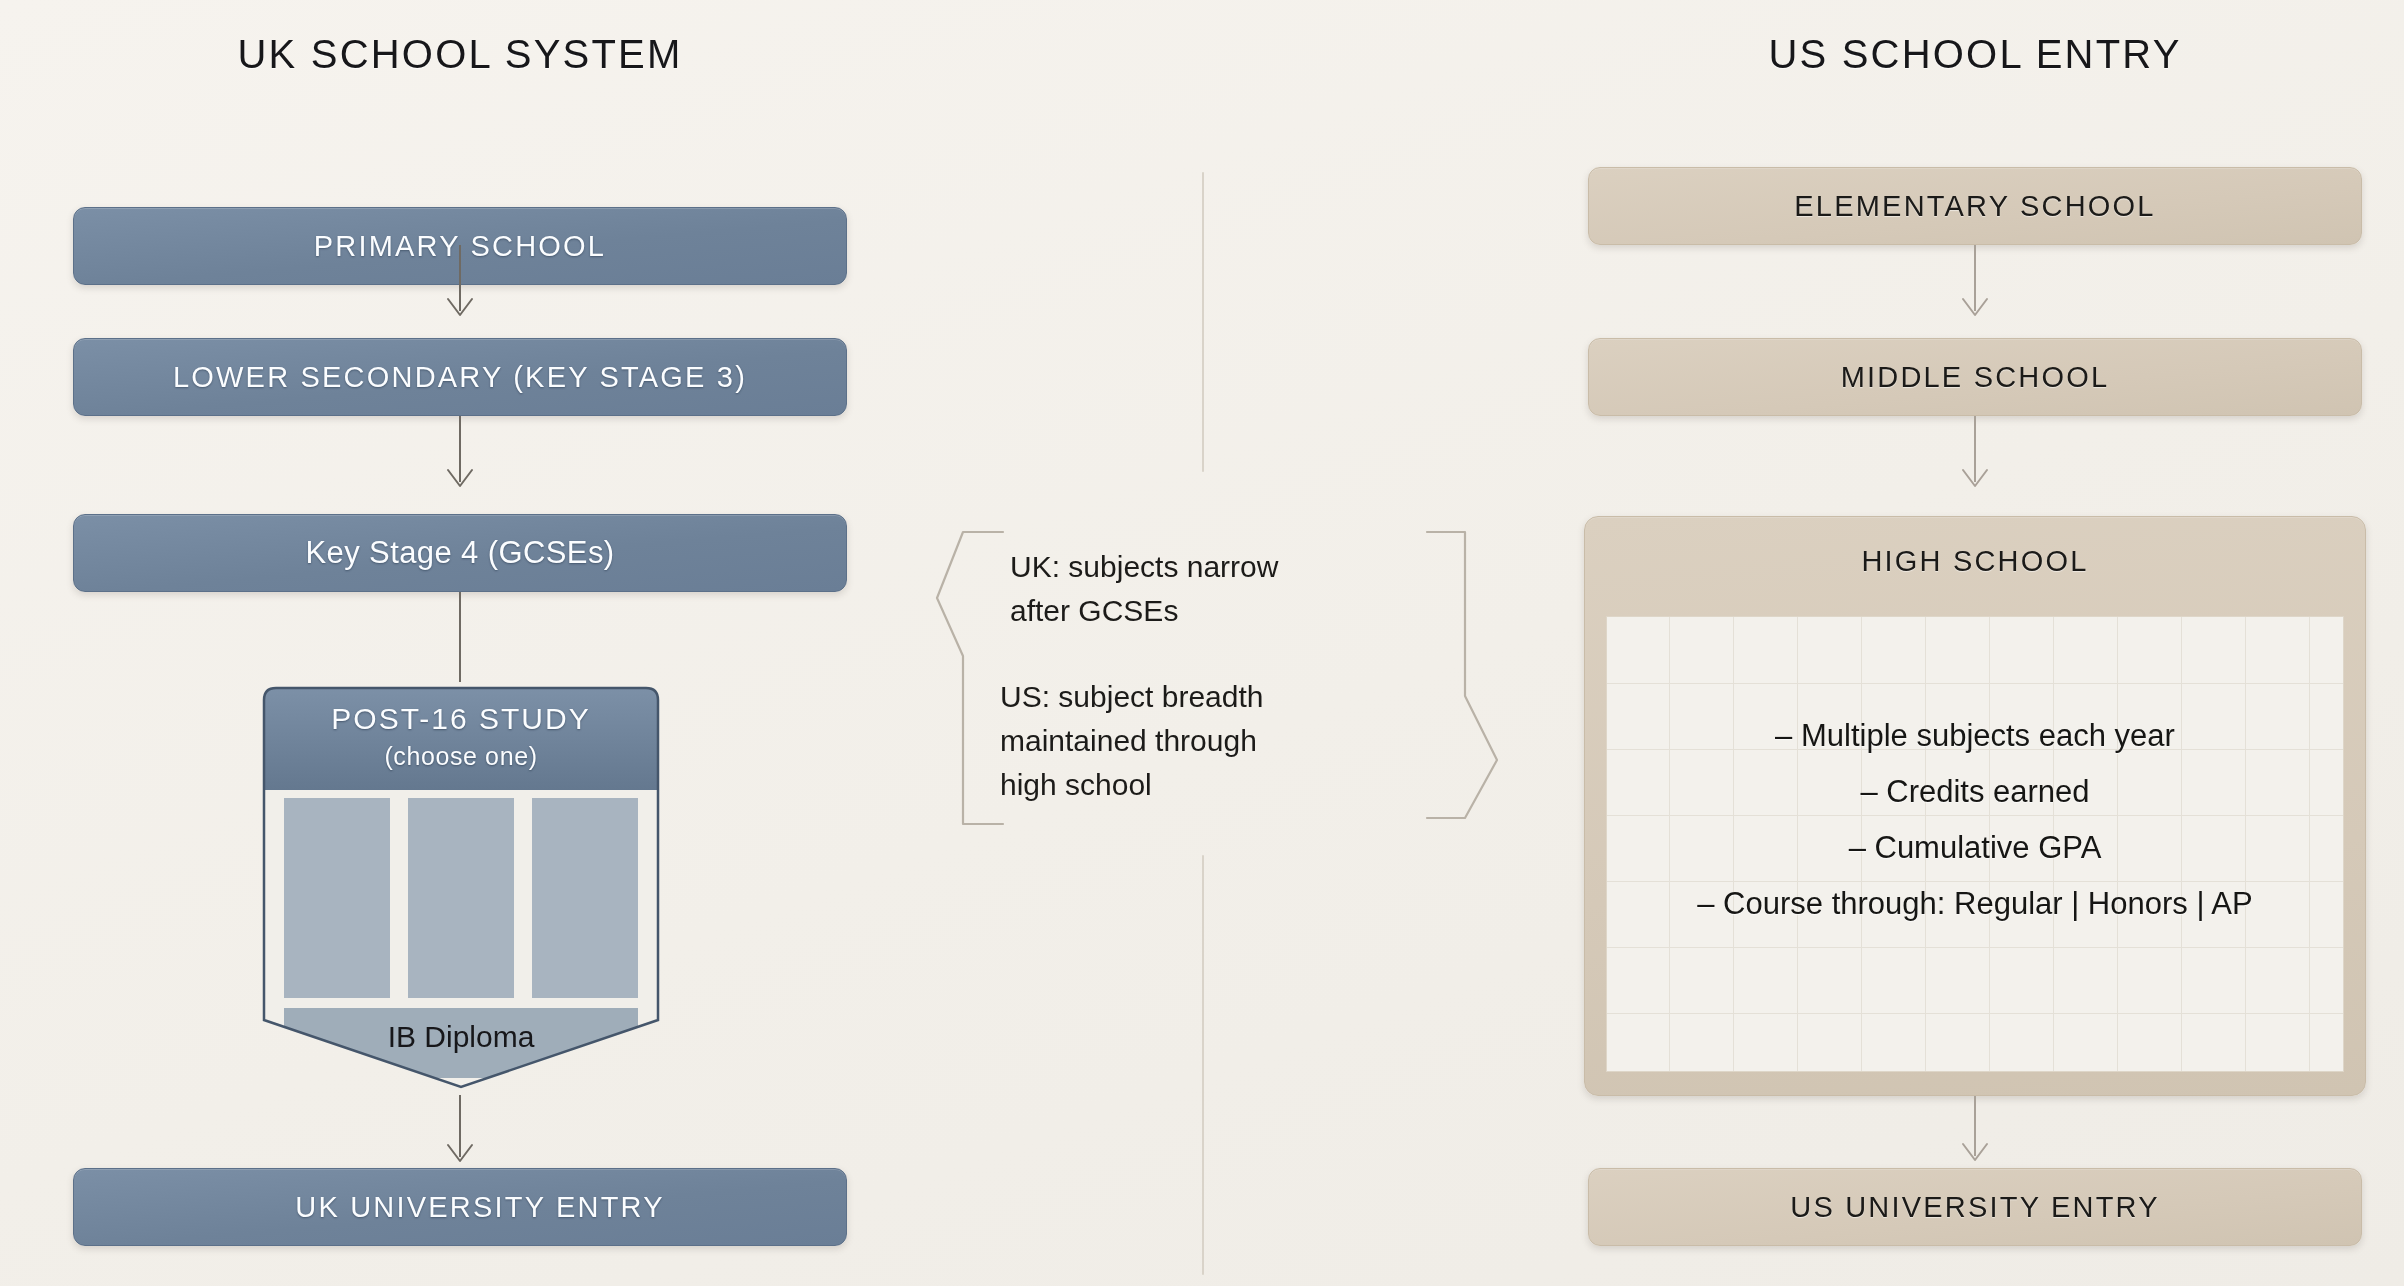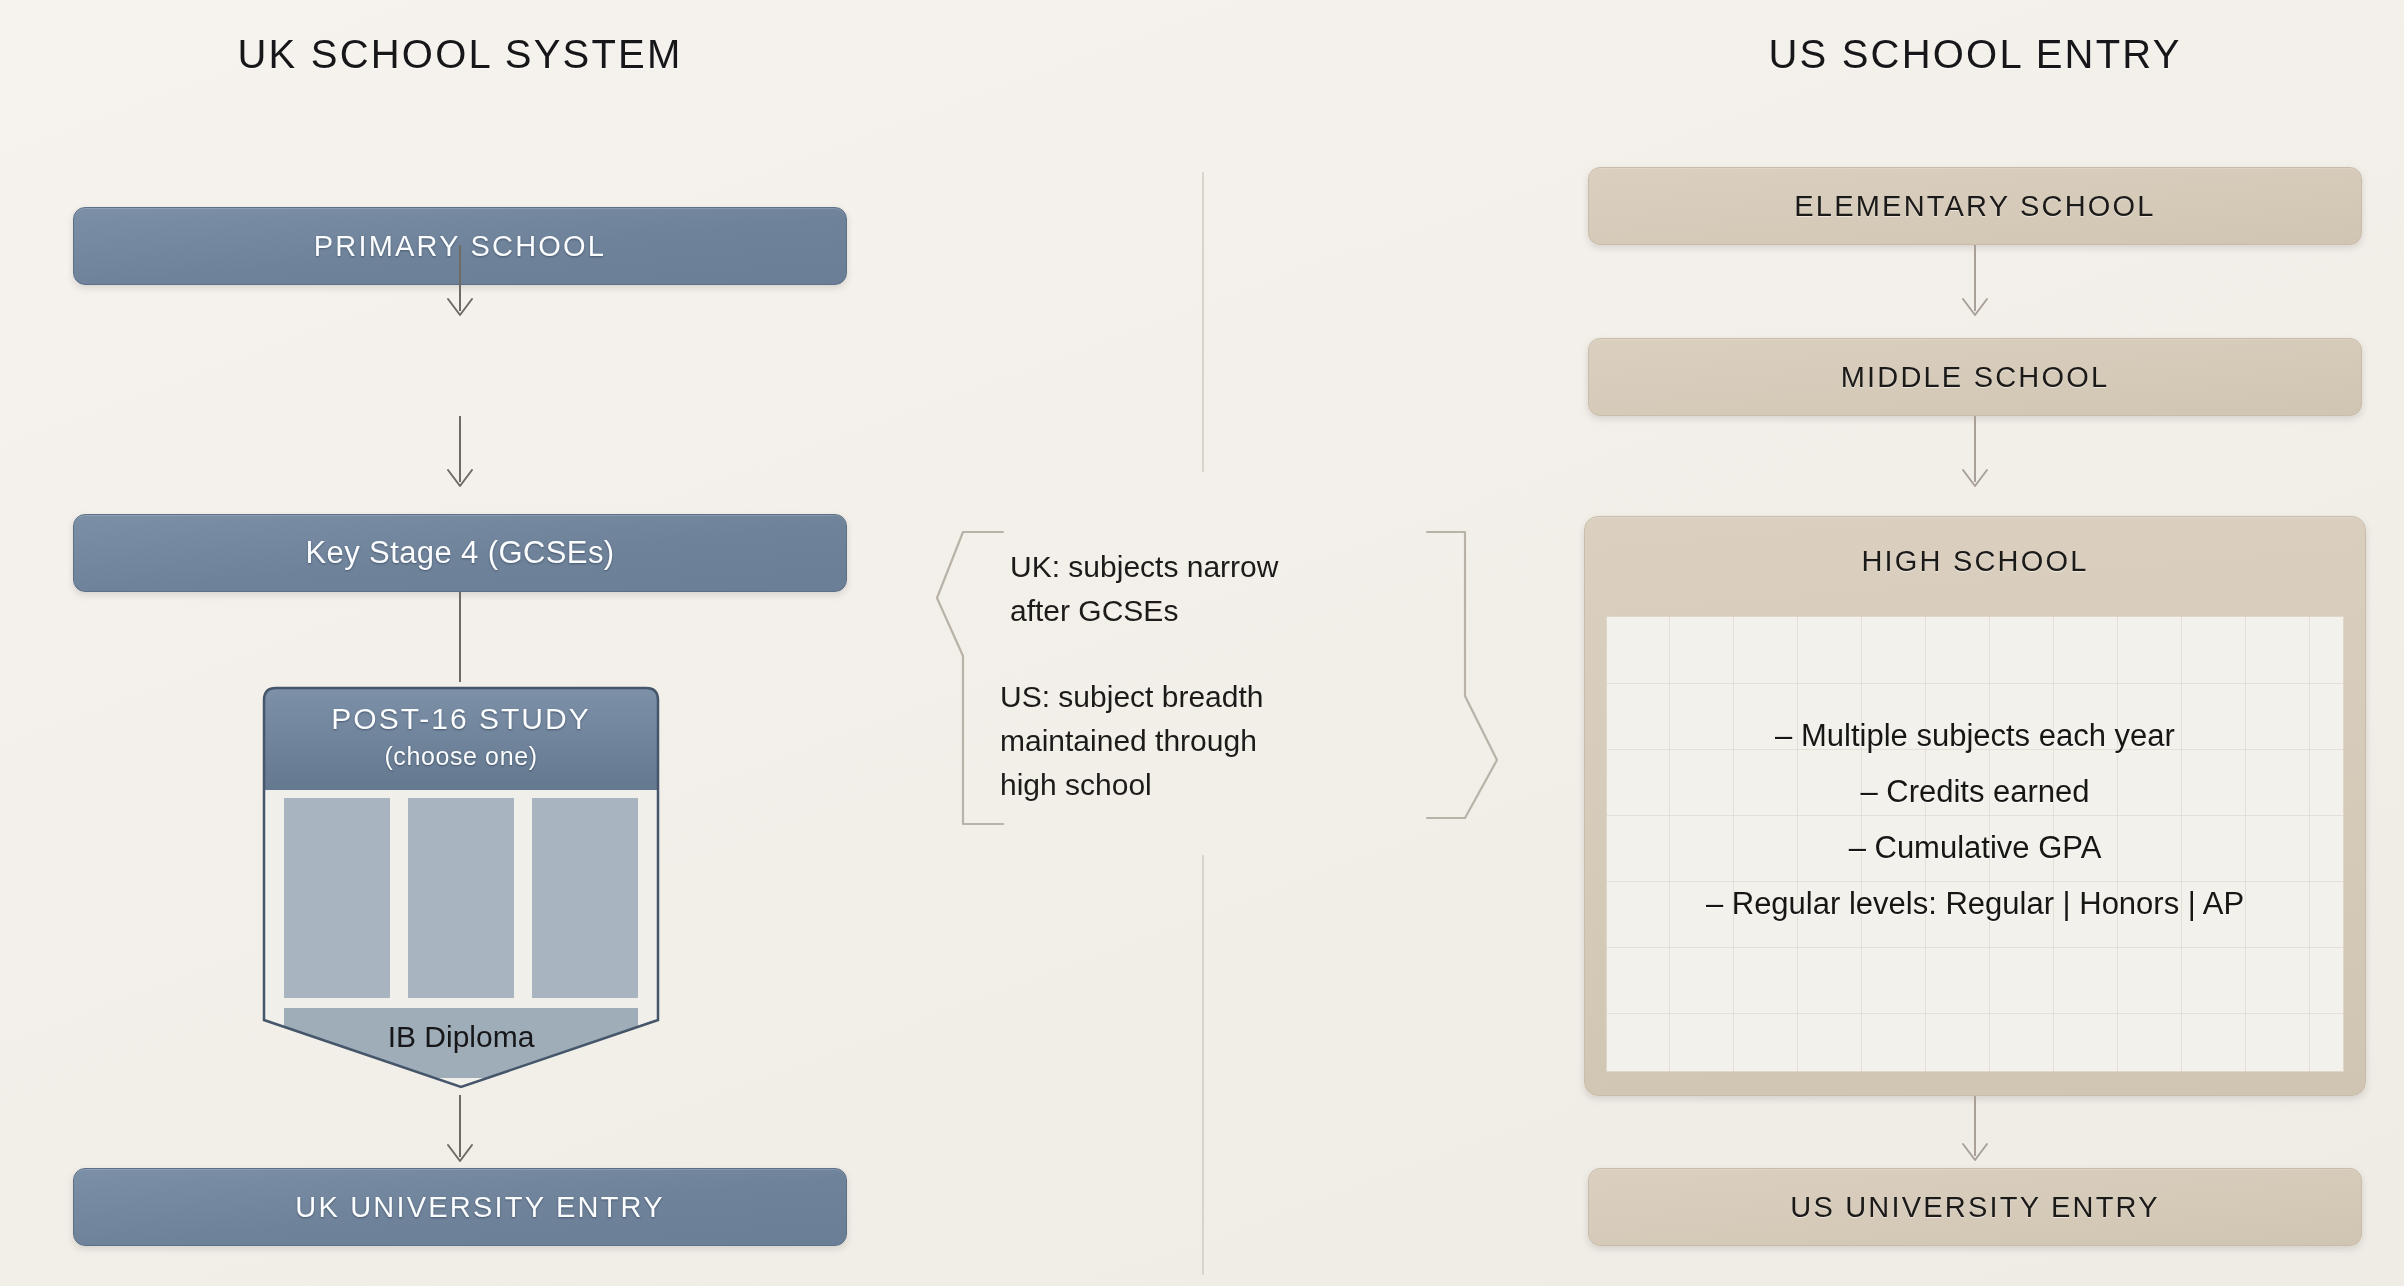--- a/index.html
+++ b/index.html
@@ -164,20 +164,23 @@
 
   <div class="bar uk uk-fill" style="left:73px; top:167px; width:774px; height:78px;margin-top:40px;">
     <span class="bar-label uk-bar-label">PRIMARY SCHOOL</span>
   </div>
 
   <svg class="conn" style="left:440px; top:245px;" width="40" height="78" viewBox="0 0 40 78">
     <path d="M20 0 L20 66" stroke="#6f6a63" stroke-width="2" fill="none"></path>
     <path d="M8 54 L20 70 L32 54" stroke="#6f6a63" stroke-width="2" fill="none" stroke-linecap="round" stroke-linejoin="round"></path>
   </svg>
 
+  <div class="bar uk uk-fill" style="left:73px; top:338px; width:774px; height:78px;">
+    <span class="bar-label uk-bar-label">LOWER SECONDARY (KEY STAGE 3)</span>
+  </div>
 
   <svg class="conn" style="left:440px; top:416px;" width="40" height="78" viewBox="0 0 40 78">
     <path d="M20 0 L20 66" stroke="#6f6a63" stroke-width="2" fill="none"></path>
     <path d="M8 54 L20 70 L32 54" stroke="#6f6a63" stroke-width="2" fill="none" stroke-linecap="round" stroke-linejoin="round"></path>
   </svg>
 
   <div class="bar uk uk-fill" style="left:73px; top:514px; width:774px; height:78px;">
     <span class="bar-label uk-bar-label mixed">Key Stage 4 (GCSEs)</span>
   </div>
 
@@ -283,21 +286,21 @@
       <i class="h" style="top:198px"></i>
         <i class="h" style="top:264px"></i>
       <i class="h" style="top:330px"></i>
         <i class="h" style="top:396px"></i>
     </div>
 
     <div id="hs-list">
       <div class="hs-item">– Multiple subjects each year</div>
       <div class="hs-item">– Credits earned</div>
       <div class="hs-item">– Cumulative GPA</div>
-      <div class="hs-item">– Regular levels: Regular | Honors | AP</div>
+      <div class="hs-item">– Course through: Regular | Honors | AP</div>
     </div>
   </div>
 
   <svg class="conn" style="left:1955px; top:1096px;" width="40" height="80" viewBox="0 0 40 80">
     <path d="M20 0 L20 60" stroke="#a9a198" stroke-width="2" fill="none"></path>
     <path d="M8 48 L20 64 L32 48" stroke="#a9a198" stroke-width="2" fill="none" stroke-linecap="round" stroke-linejoin="round"></path>
   </svg>
 
   <div class="bar us us-fill" style="left:1588px; top:1168px; width:774px; height:78px;">
     <span class="bar-label">US UNIVERSITY ENTRY</span>

